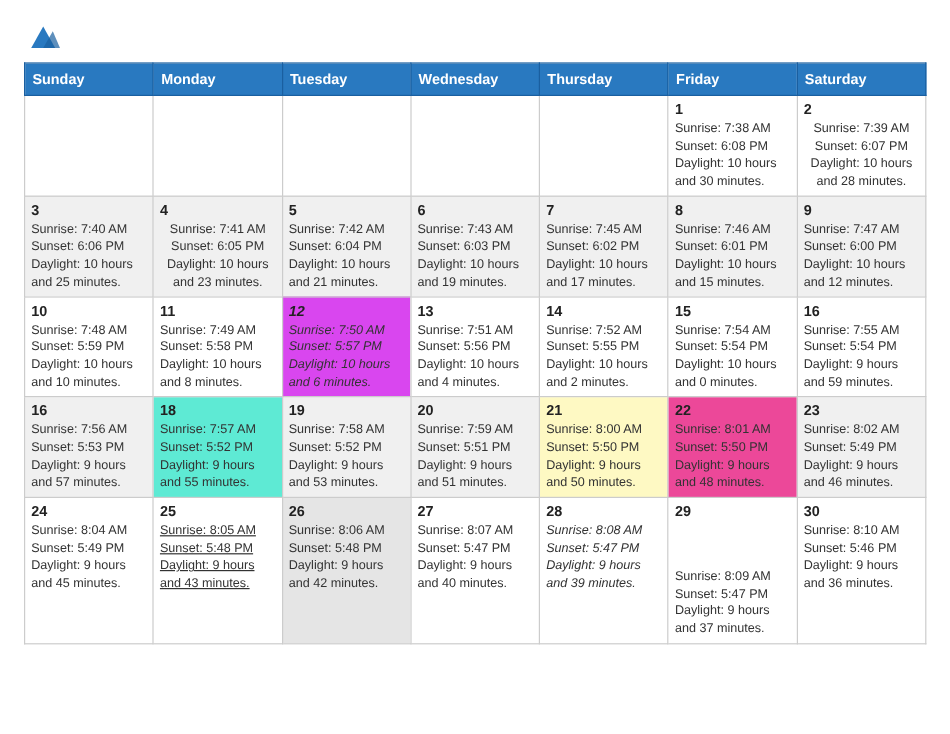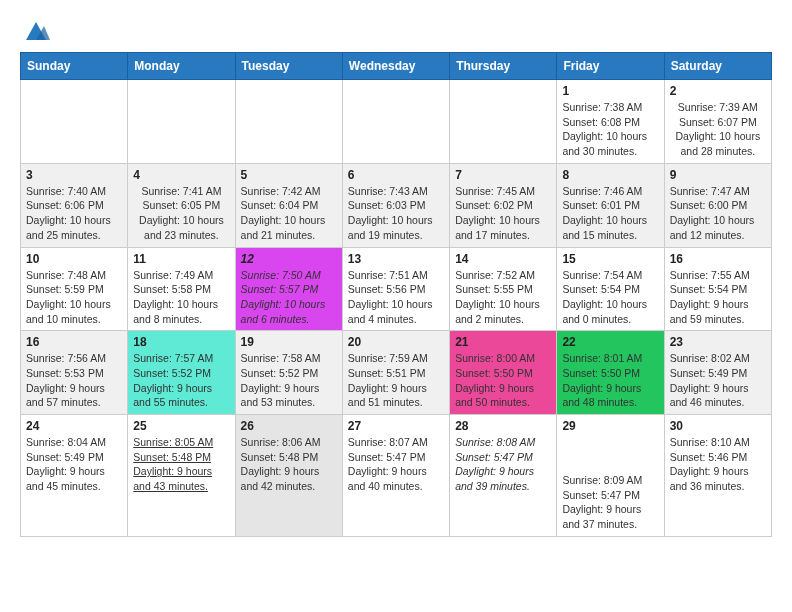--- a/index.html
+++ b/index.html
@@ -251,27 +251,27 @@
             <div class="day-info" style="white-space: pre-line;">Sunrise: 7:58 AM
 Sunset: 5:52 PM
 Daylight: 9 hours and 53 minutes.</div>
           </td>
           <td style="background-color: rgb(240, 240, 240);">
             <span class="day-number">20</span>
             <div class="day-info" style="white-space: pre-line;">Sunrise: 7:59 AM
 Sunset: 5:51 PM
 Daylight: 9 hours and 51 minutes.</div>
           </td>
-          <td style="background-color: #ec4899;">
+          <td style="background-color: #fef9c3;">
             <span class="day-number">21</span>
             <div class="day-info" style="white-space: pre-line;">Sunrise: 8:00 AM
 Sunset: 5:50 PM
 Daylight: 9 hours and 50 minutes.</div>
           </td>
-          <td style="background-color: #22c55e;">
+          <td style="background-color: #ec4899;">
             <span class="day-number">22</span>
             <div class="day-info" style="white-space: pre-line;">Sunrise: 8:01 AM
 Sunset: 5:50 PM
 Daylight: 9 hours and 48 minutes.</div>
           </td>
           <td style="background-color: rgb(240, 240, 240);">
             <span class="day-number">23</span>
             <div class="day-info" style="white-space: pre-line;">Sunrise: 8:02 AM
 Sunset: 5:49 PM
 Daylight: 9 hours and 46 minutes.</div>

